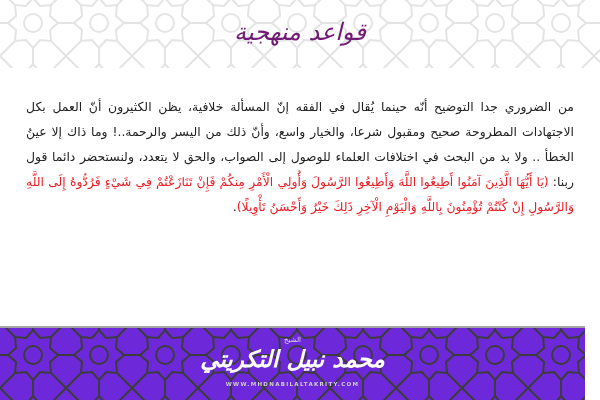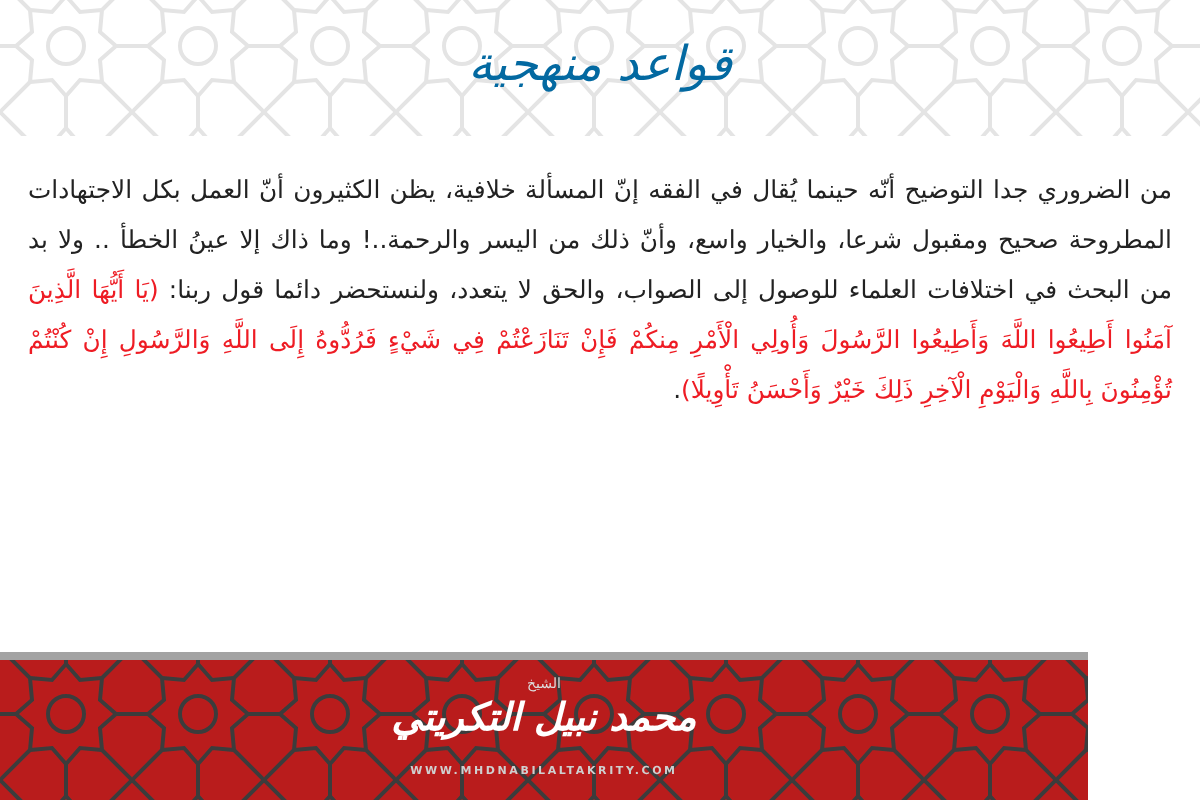--- a/index.html
+++ b/index.html
@@ -7,46 +7,46 @@
     body { position: relative; font-family: "DejaVu Sans", sans-serif; }
 
     .header {
       position: absolute; left: 0; top: 0; width: 600px; height: 68px;
       background: #ffffff; overflow: hidden;
     }
     .header svg.pattern { position: absolute; left: 0; top: 0; }
     .header-title {
       position: absolute; left: 0; right: 0; top: 18px;
       text-align: center; font-family: "DejaVu Serif", serif;
-      font-size: 24px; font-style: italic; color: #0369a1;
+      font-size: 24px; font-style: italic; color: #701a75;
       direction: rtl; letter-spacing: 0px;
     }
 
     .content {
       position: absolute; left: 14px; right: 14px; top: 82px;
       direction: rtl; text-align: justify;
       font-family: "DejaVu Sans", sans-serif; font-size: 12.4px;
       line-height: 25px; color: #222222;
     }
-    .content p { margin: 0; }
+    .content p { margin: 12px; }
     .verse { color: #ee1c24; }
 
     .footer {
-      position: absolute; left: 0; top: 326px; width: 544px; height: 74px;
-      background: #b91c1c; overflow: hidden; border-top: 4px solid #a3a3a3;
+      position: absolute; left: 0; top: 326px; width: 585px; height: 74px;
+      background: #6d28d9; overflow: hidden; border-top: 2px solid #a3a3a3;
     }
     .footer svg.pattern { position: absolute; left: 0; top: 0; }
     .sig-title {
       position: absolute; left: 0; right: 0; top: 8px; text-align: center;
       color: #dddddd; font-size: 7px; direction: rtl;
       font-family: "DejaVu Serif", serif;
     }
     .sig-name {
       position: absolute; left: 0; right: 0; top: 17px; text-align: center;
-      color: #ffffff; font-size: 19px; direction: rtl; font-weight: bold;
+      color: #ffffff; font-size: 23px; direction: rtl; font-weight: bold;
       font-family: "DejaVu Serif", serif; font-style: italic;
     }
     .sig-url {
       position: absolute; left: 0; right: 0; top: 53px; text-align: center;
       color: #cfcfcf; font-size: 5.5px; letter-spacing: 1.3px;
       font-family: "DejaVu Sans", sans-serif; font-weight: bold;
     }
   </style>
 </head>
 <body>

